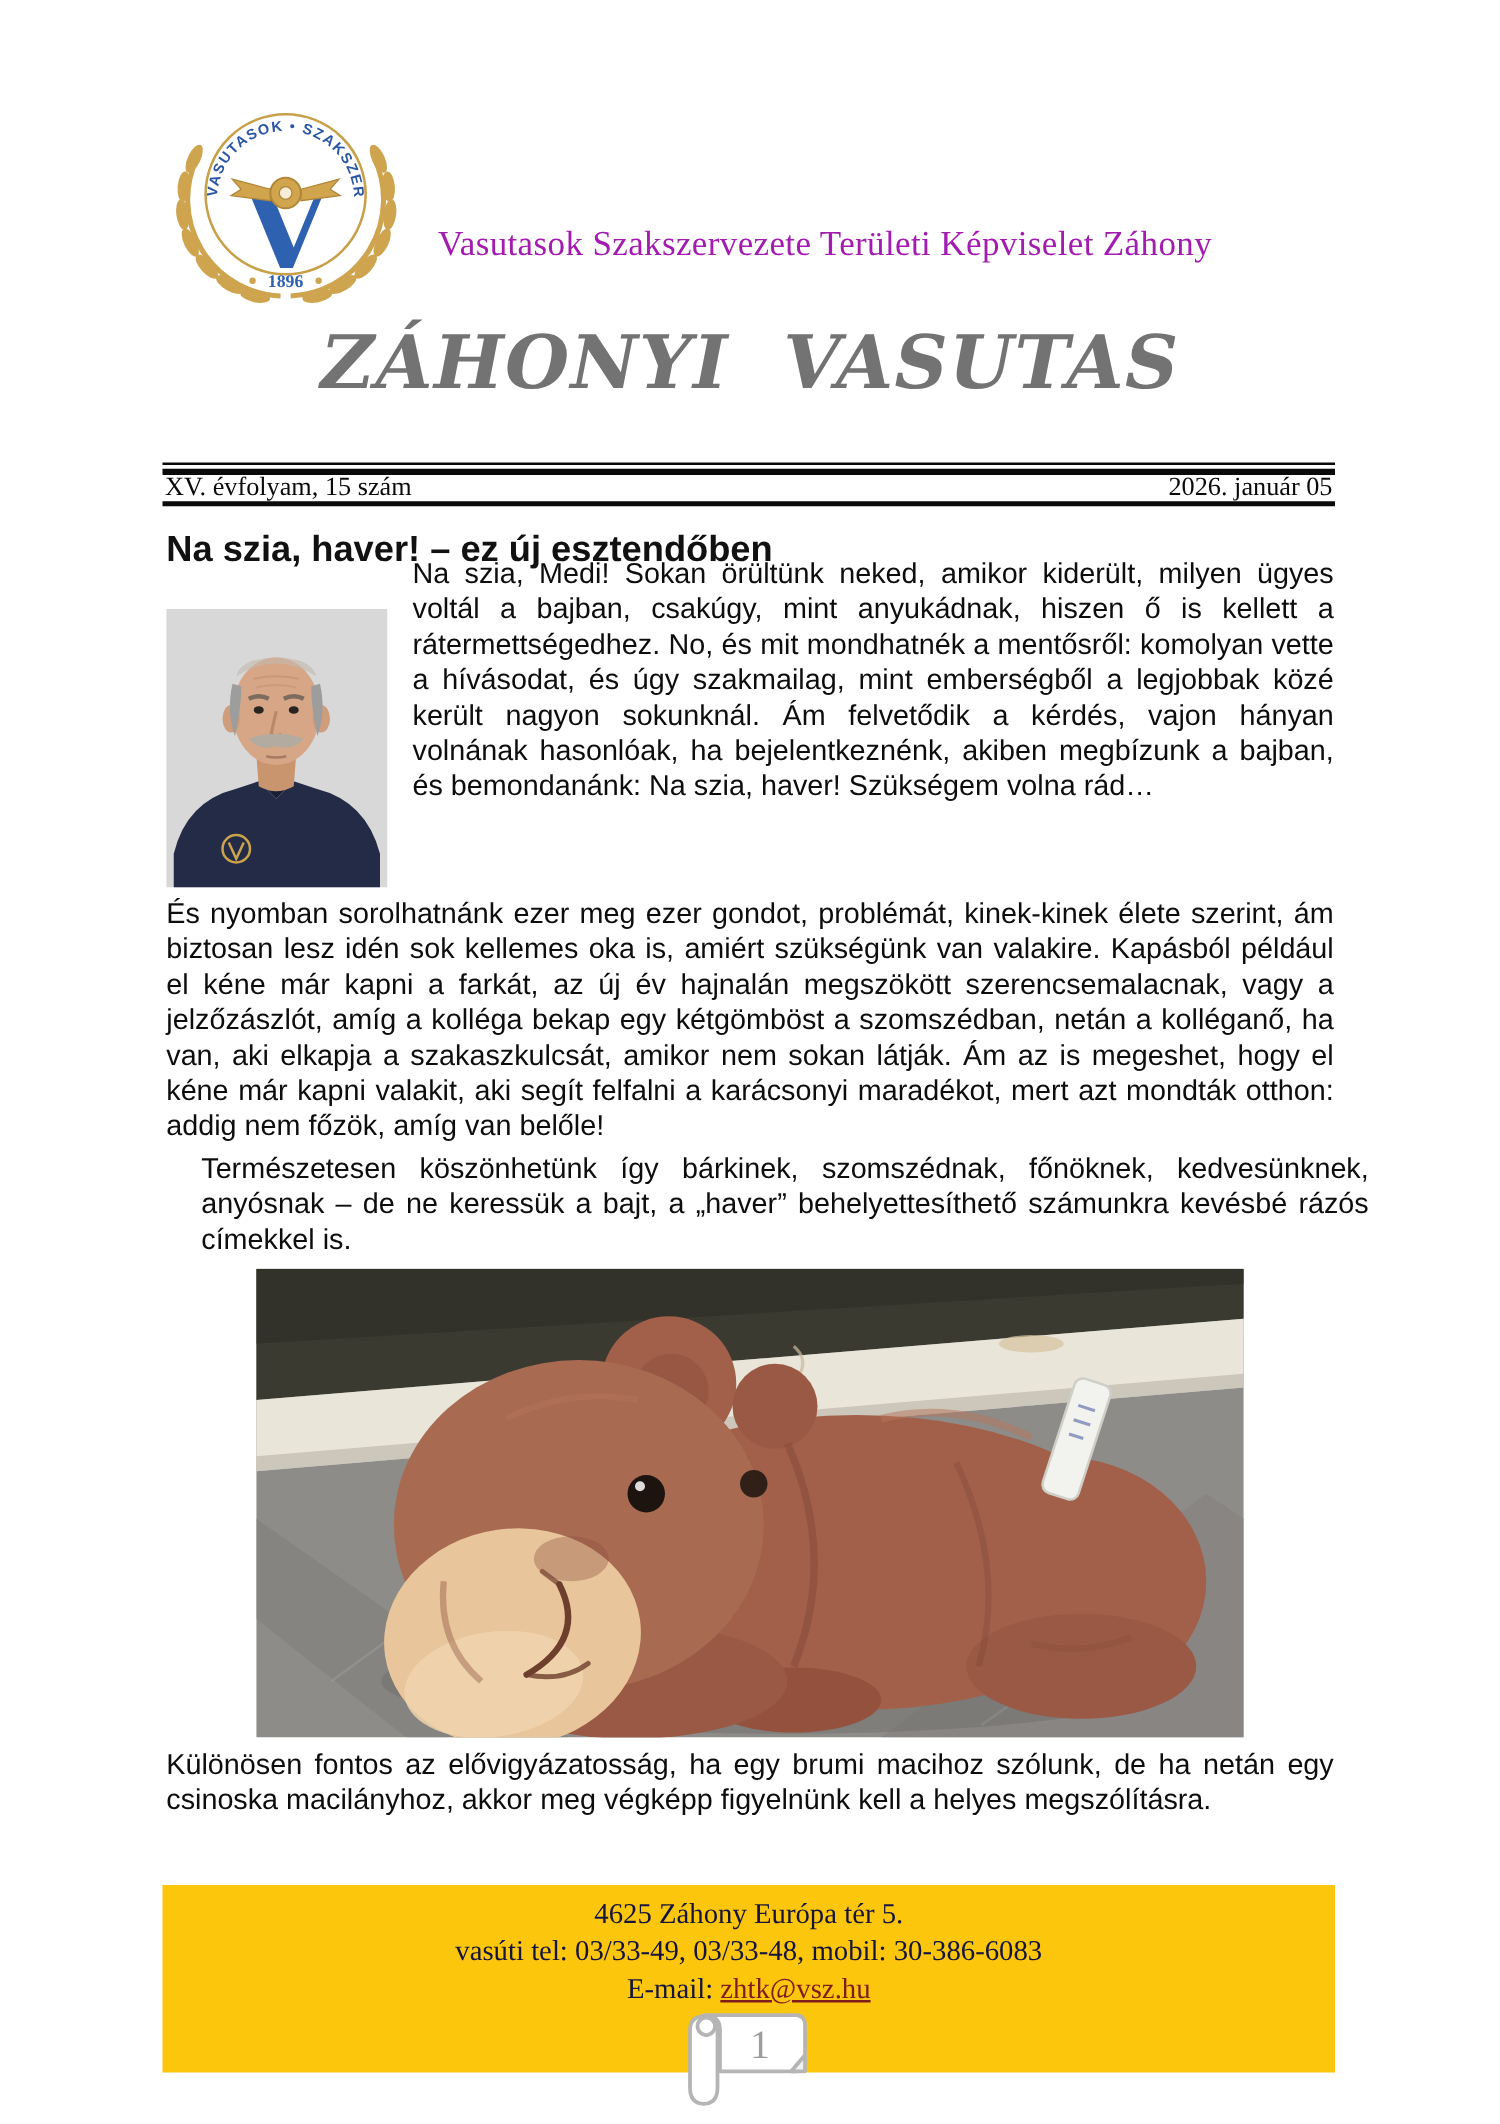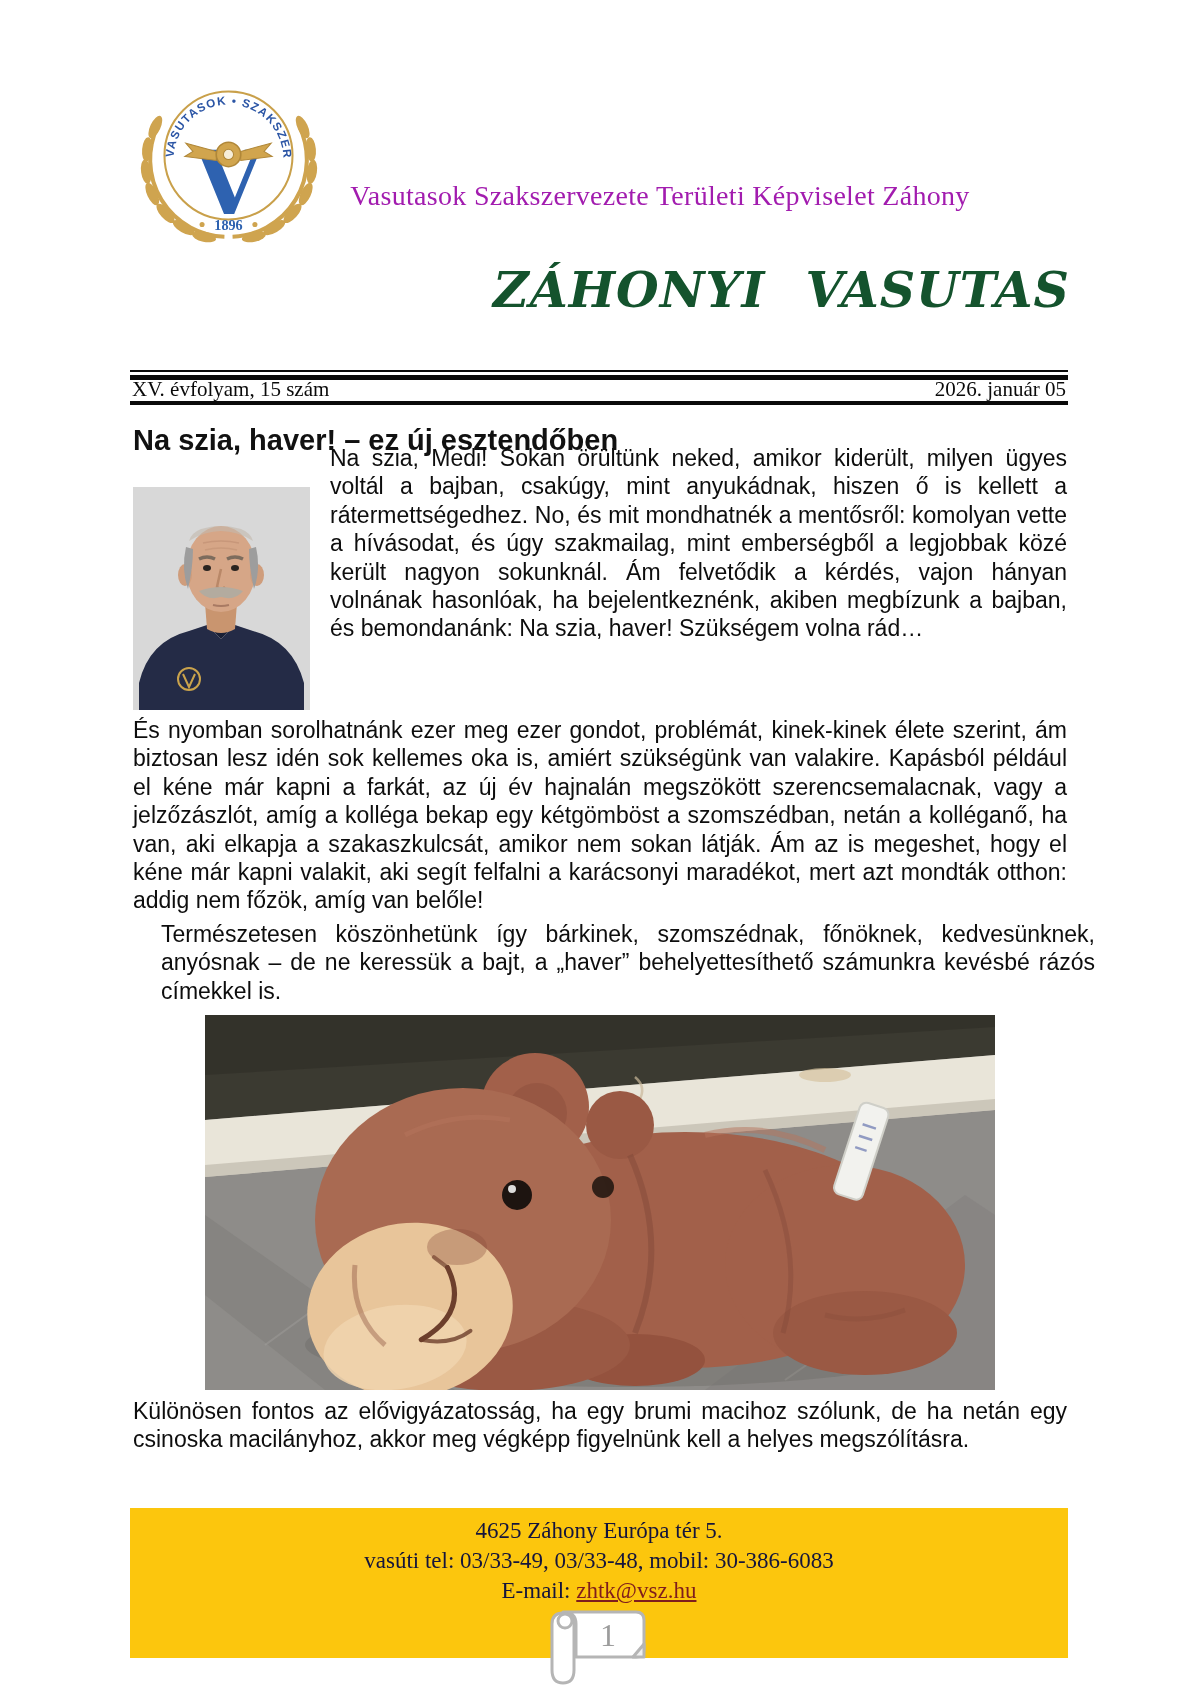--- a/index.html
+++ b/index.html
@@ -4,23 +4,23 @@
 <style>
   html,body{margin:0;padding:0;background:#ffffff;}
   *{box-sizing:border-box;}
   #page{position:relative;width:1200px;height:1699px;background:#ffffff;overflow:hidden;
         font-family:"Liberation Sans",sans-serif;color:#000;}
 
   
   .logo{position:absolute;left:135px;top:64px;width:188px;height:188px;}
   .org-line{position:absolute;left:270px;top:180px;width:780px;text-align:center;
             font-family:"Liberation Serif",serif;font-size:28px;letter-spacing:.3px;color:#a21caf;}
-  .paper-title{position:absolute;left:130px;top:240px;width:940px;text-align:right;
+  .paper-title{position:absolute;left:130px;top:240px;width:940px;text-align:center;
                font-family:"DejaVu Serif",serif;font-style:italic;font-weight:bold;
-               font-size:49px;line-height:100px;color:#14532d;word-spacing:22px;letter-spacing:1px;}
+               font-size:59px;line-height:100px;color:#737373;word-spacing:22px;letter-spacing:1px;}
 
   
   .rule{position:absolute;left:130px;width:938px;background:#0a0a0a;}
   .rule.thin{top:370px;height:2px;}
   .rule.thick-top{top:375px;height:5px;}
   .rule.thick-bottom{top:401px;height:4px;}
   .issue-row{position:absolute;left:132px;top:379px;width:934px;height:21px;
              font-family:"Liberation Serif",serif;font-size:21px;line-height:21px;color:#0a0a0a;}
   .issue-row .vol{float:left;text-align:center;}
   .issue-row .date{float:right;}

